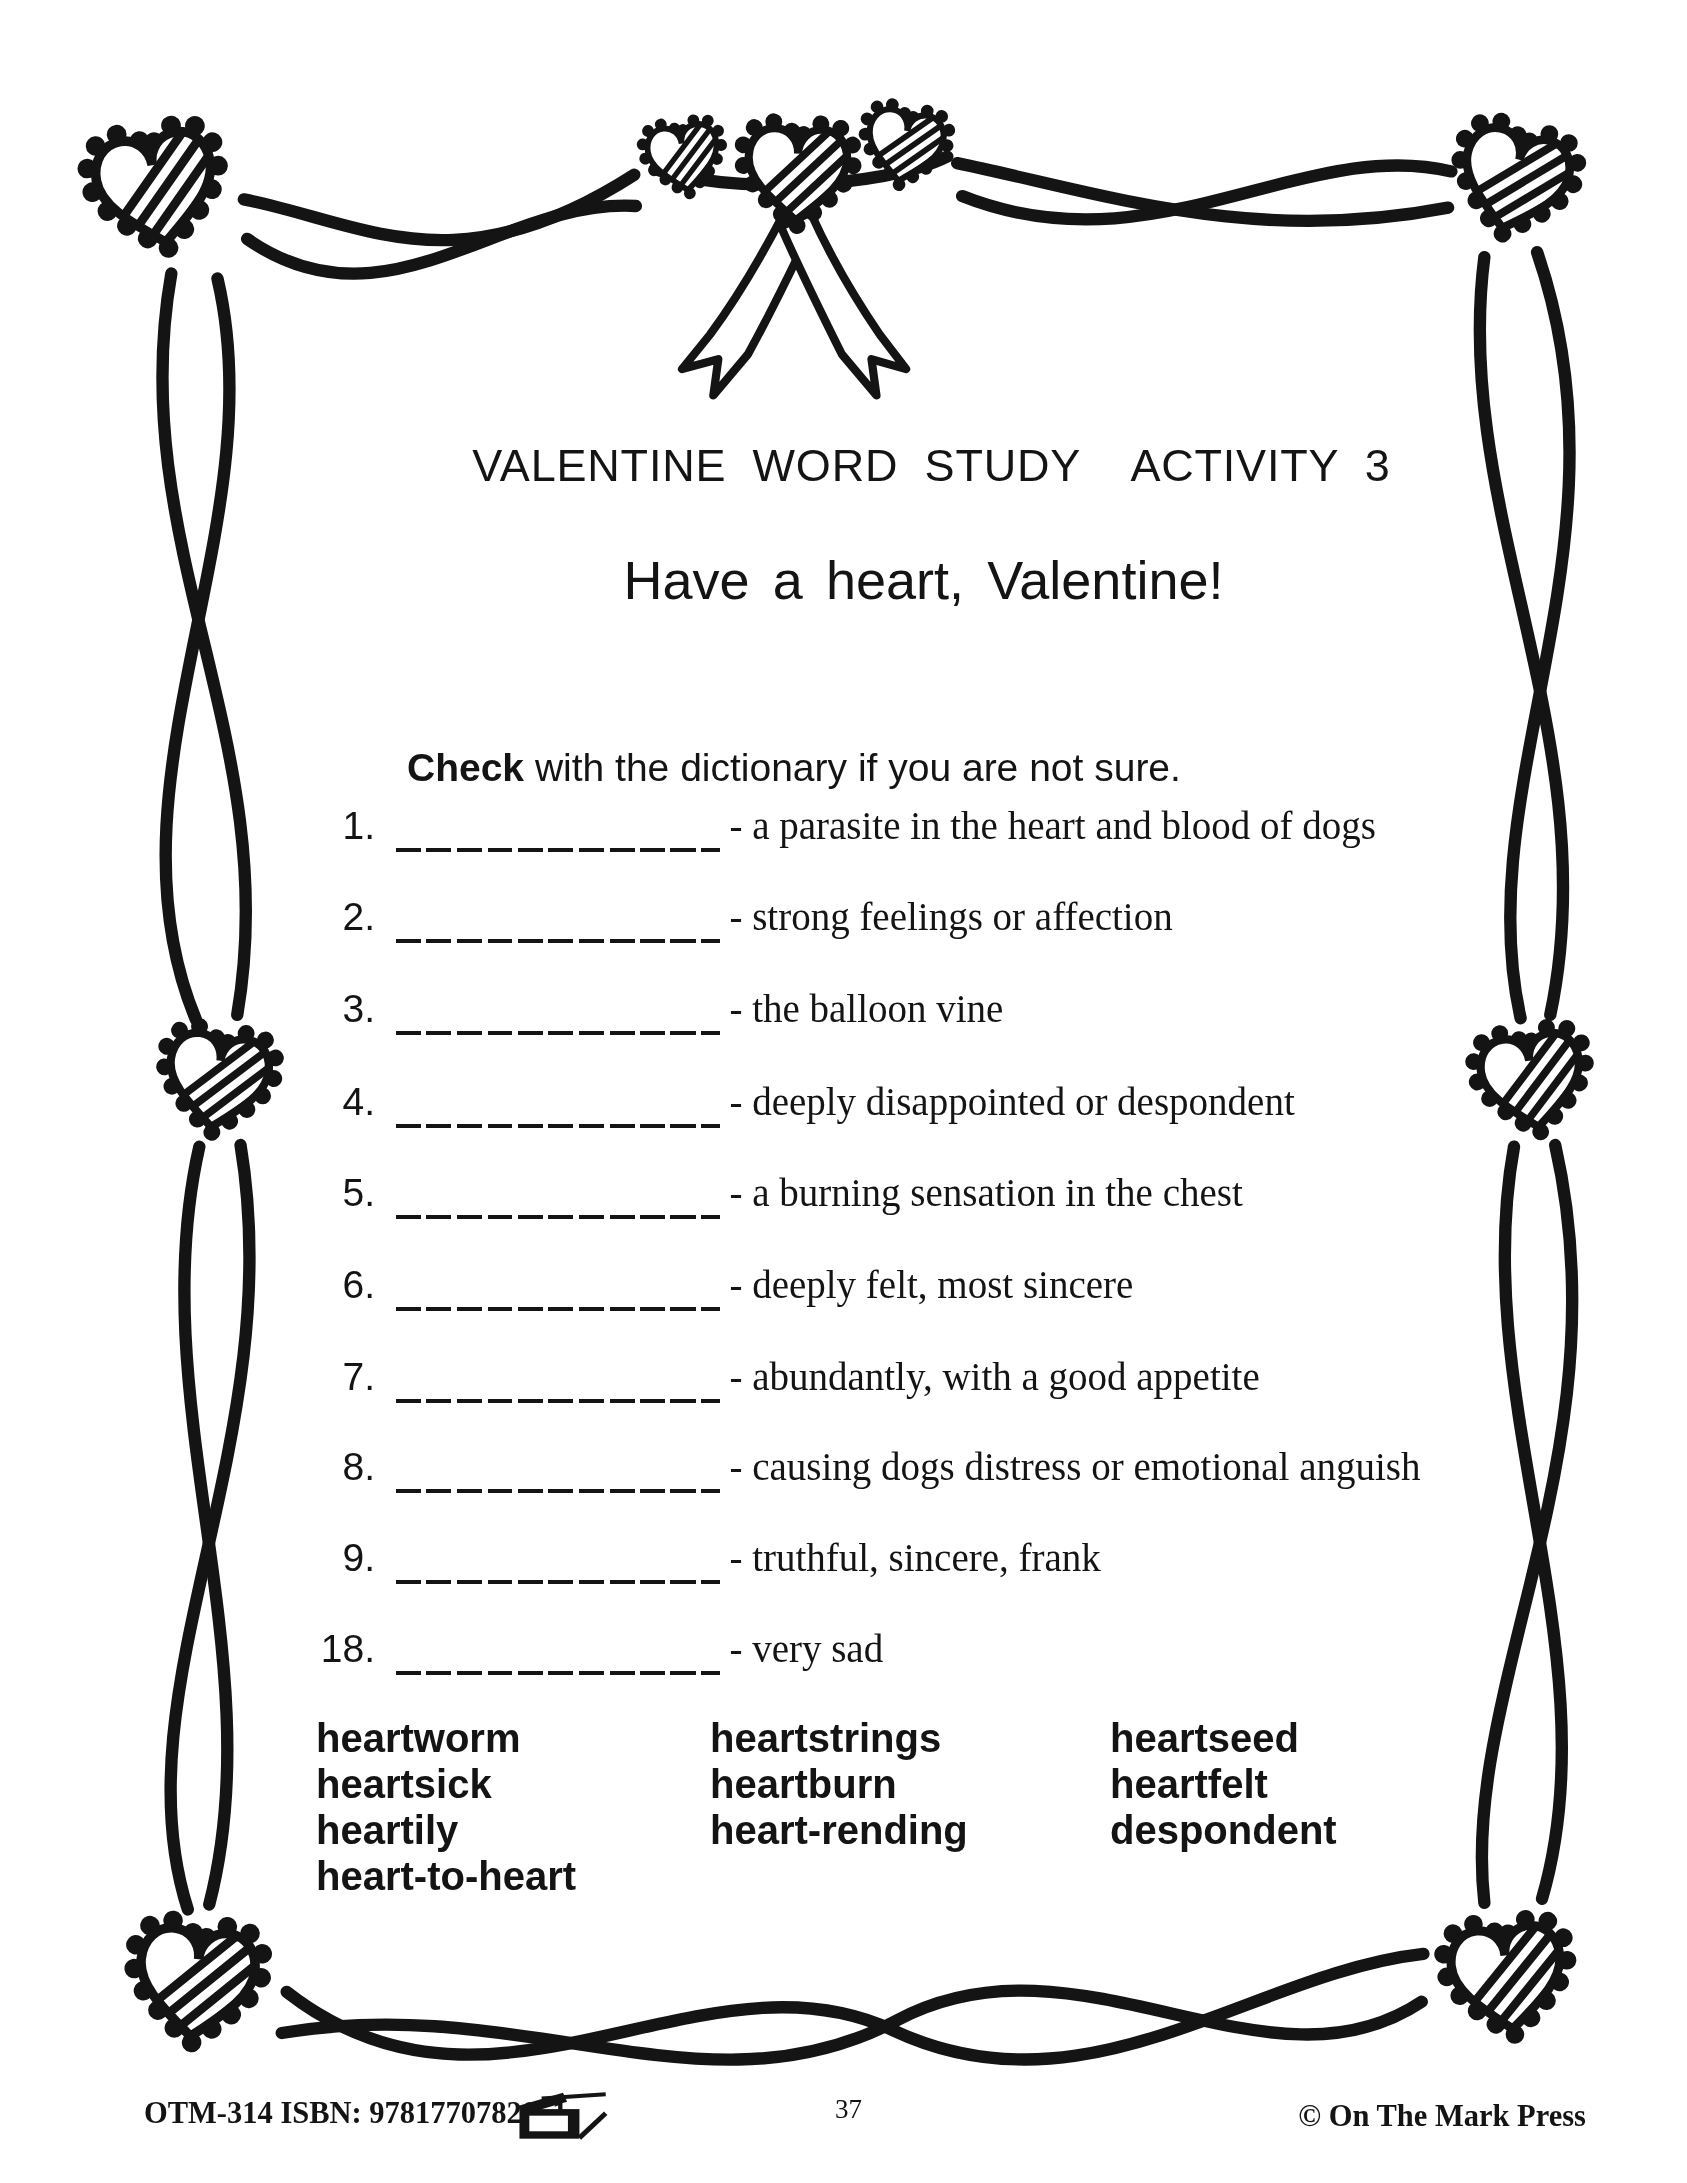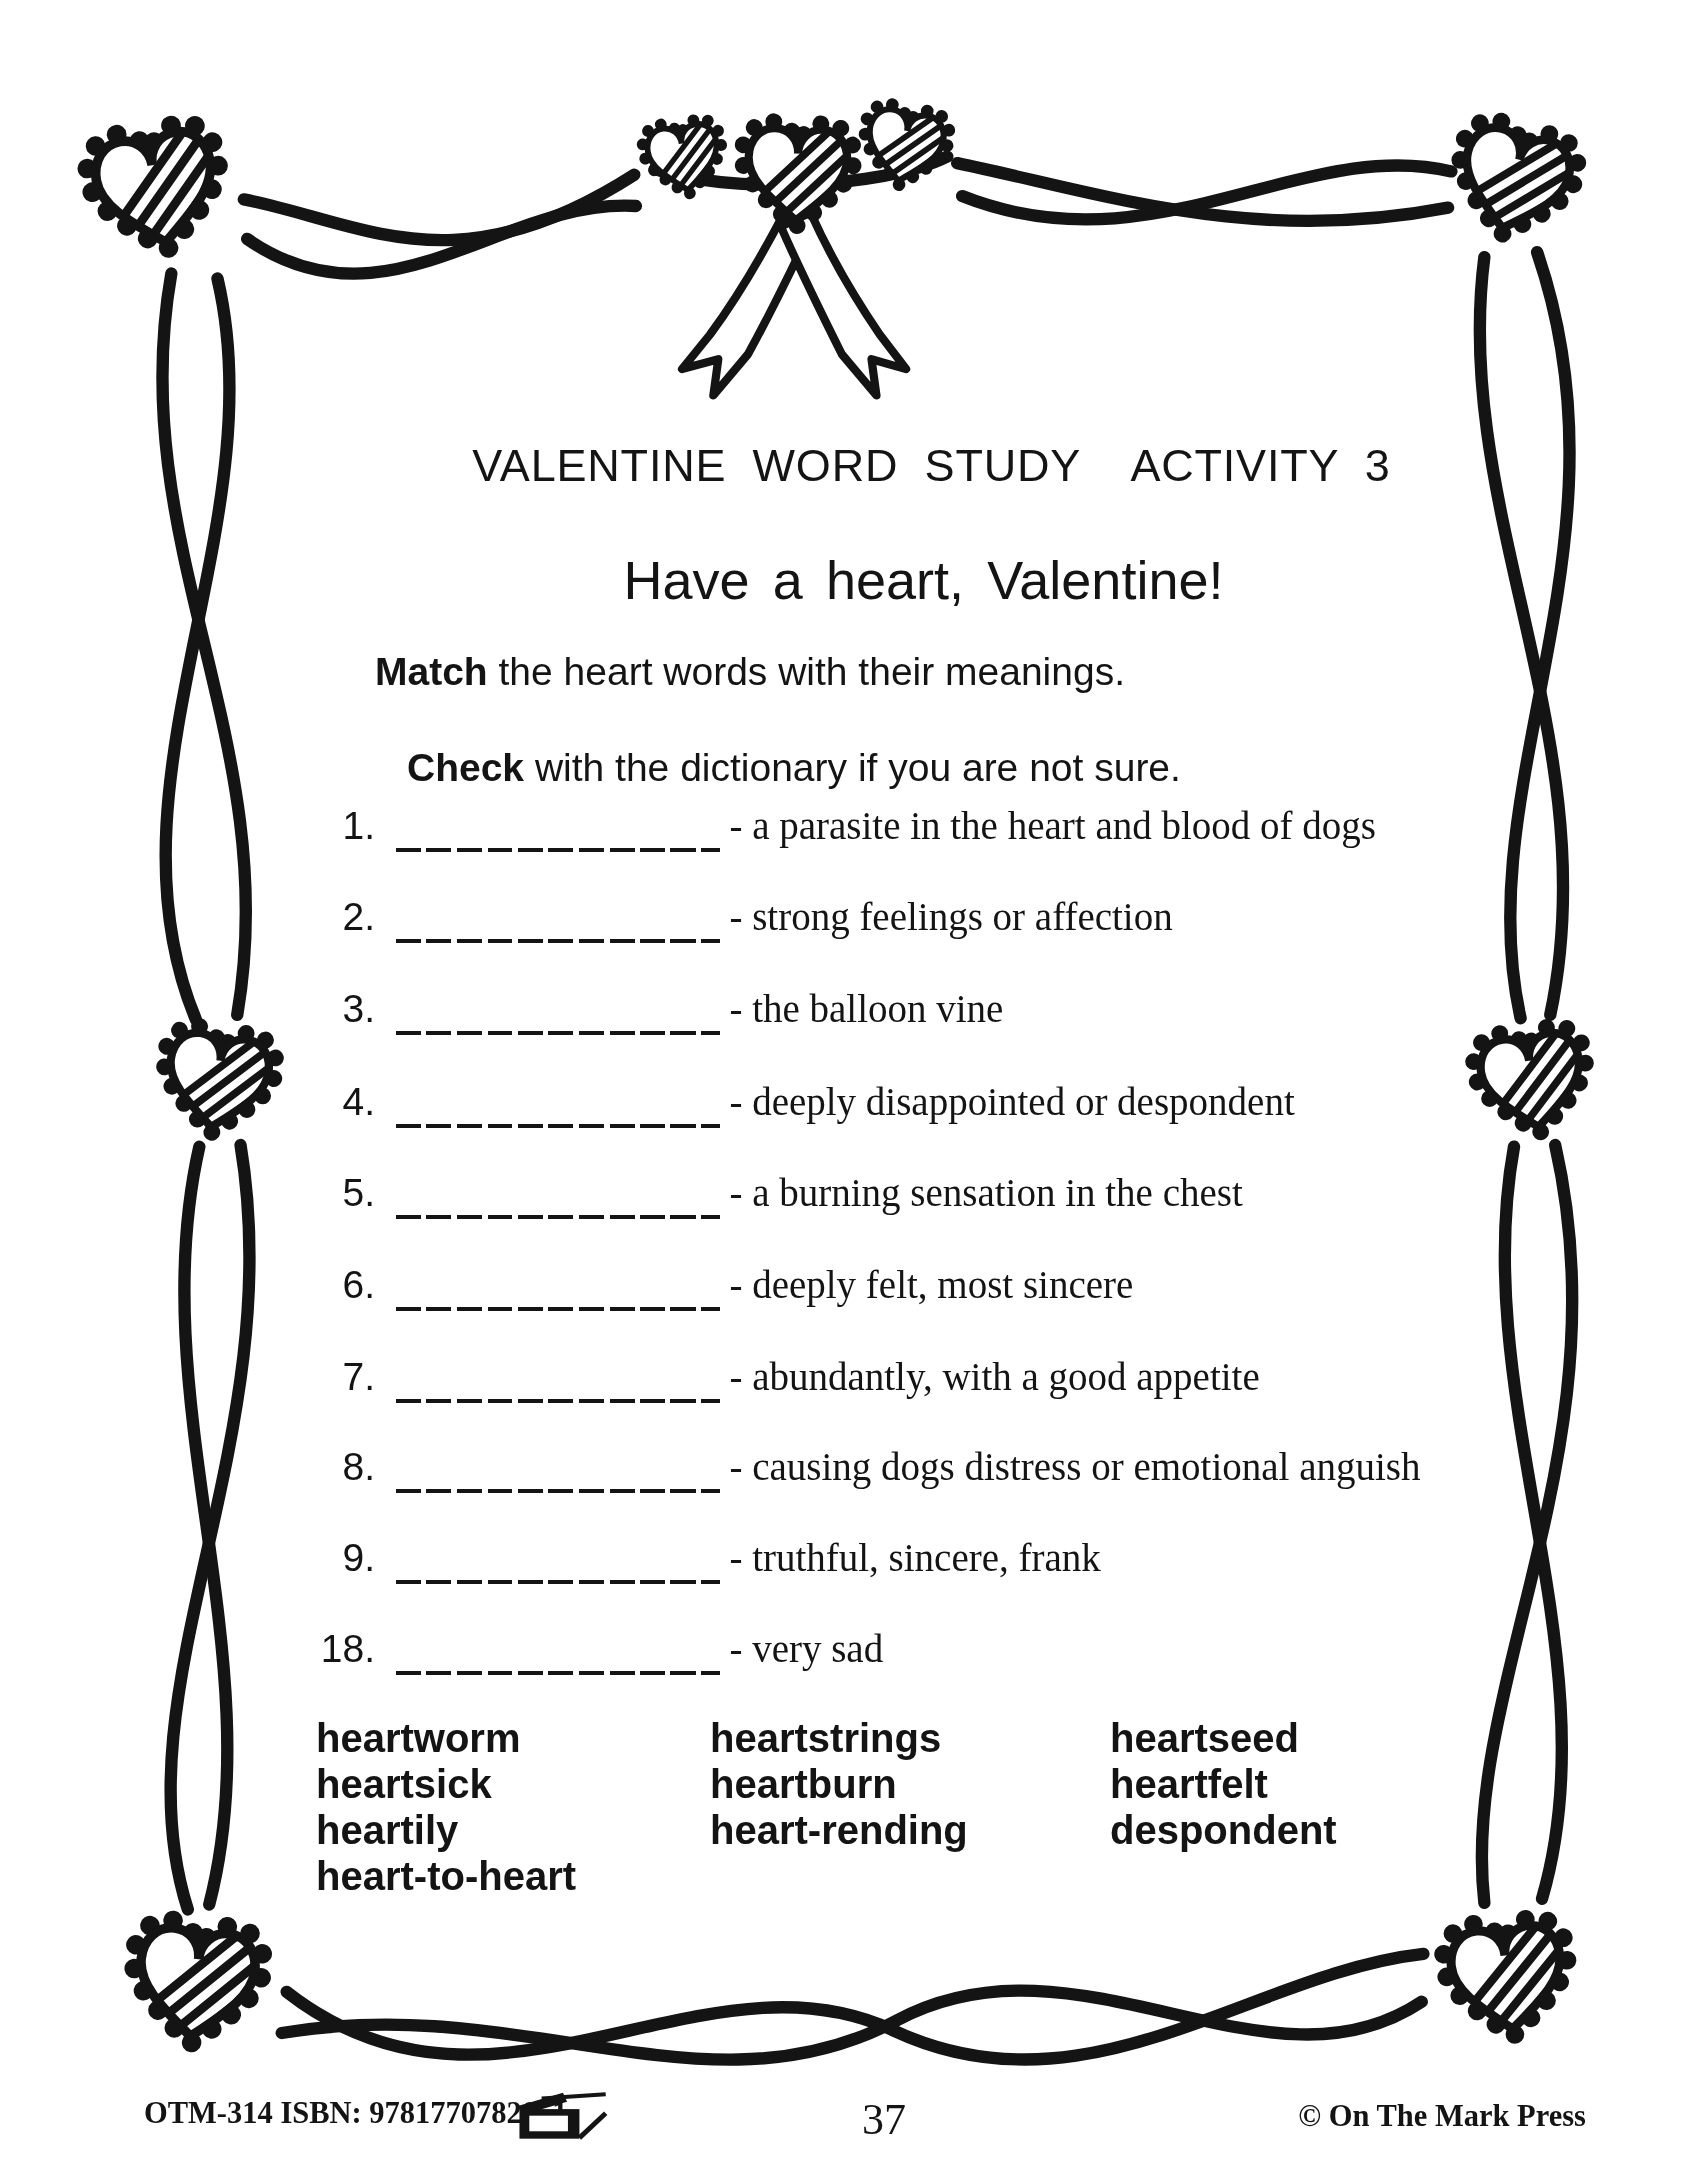--- a/index.html
+++ b/index.html
@@ -97,22 +97,22 @@
     font-weight:700;
   }
   .footer .logo{
     position:absolute;
     left:517px;top:0px;
   }
   .footer .pagenum{
     position:absolute;
     left:791px;top:3.3px;
     width:115px;
-    text-align:right;
-    font-size:44px;
+    text-align:center;
+    font-size:27px;
   }
   .footer .copy{
     position:absolute;
     right:101px;top:8px;
     font-size:30.5px;
     font-weight:700;
   }
 </style>
 </head>
 <body>
@@ -163,21 +163,20 @@
     <use href="#laceheart" width="198" height="198" transform="translate(1739,121) rotate(14,99,99)"></use>
     <use href="#laceheart" width="188" height="188" transform="translate(170,1219) rotate(8,94,94)"></use>
     <use href="#laceheart" width="188" height="188" transform="translate(1766,1219) rotate(-8,94,94)"></use>
     <use href="#laceheart" width="218" height="218" transform="translate(129,2299) rotate(6,109,109)"></use>
     <use href="#laceheart" width="208" height="208" transform="translate(1726,2298) rotate(-6,104,104)"></use>
   </svg>
 
   <h1 class="title1">VALENTINE WORD STUDY  ACTIVITY 3</h1>
   <h2 class="title2">Have a heart, Valentine!</h2>
 
-  <p class="instr instr1"><b>Match</b><span> the heart words with their meanings.</span></p>
   <p class="instr instr2"><b>Check</b><span> with the dictionary if you are not sure.</span></p>
 
   <div class="item-row" style="top:803px"><span class="num">1.</span><span class="blank"></span><span class="def">- a parasite in the heart and blood of dogs</span></div>
   <div class="item-row" style="top:894px"><span class="num">2.</span><span class="blank"></span><span class="def">- strong feelings or affection</span></div>
   <div class="item-row" style="top:986px"><span class="num">3.</span><span class="blank"></span><span class="def">- the balloon vine</span></div>
   <div class="item-row" style="top:1079px"><span class="num">4.</span><span class="blank"></span><span class="def">- deeply disappointed or despondent</span></div>
   <div class="item-row" style="top:1170px"><span class="num">5.</span><span class="blank"></span><span class="def">- a burning sensation in the chest</span></div>
   <div class="item-row" style="top:1262px"><span class="num">6.</span><span class="blank"></span><span class="def">- deeply felt, most sincere</span></div>
   <div class="item-row" style="top:1354px"><span class="num">7.</span><span class="blank"></span><span class="def">- abundantly, with a good appetite</span></div>
   <div class="item-row" style="top:1444px"><span class="num">8.</span><span class="blank"></span><span class="def">- causing dogs distress or emotional anguish</span></div>

